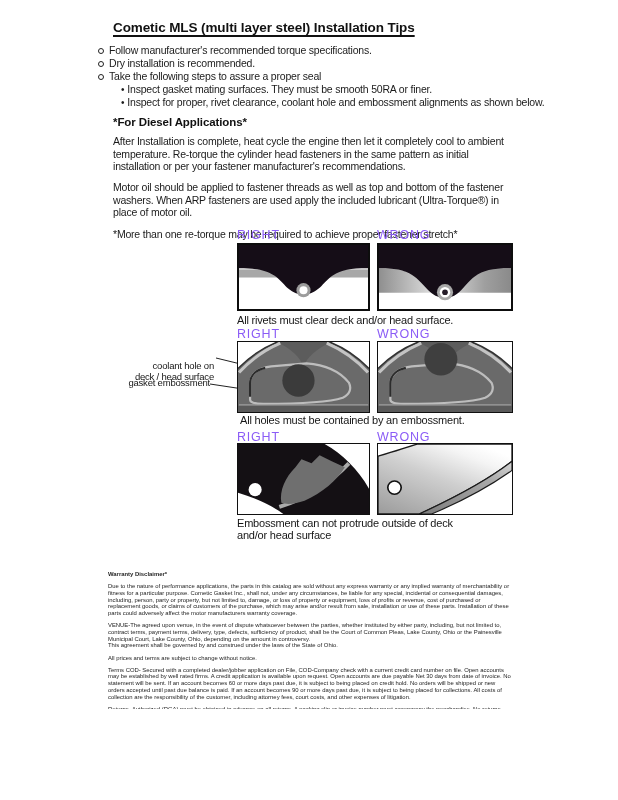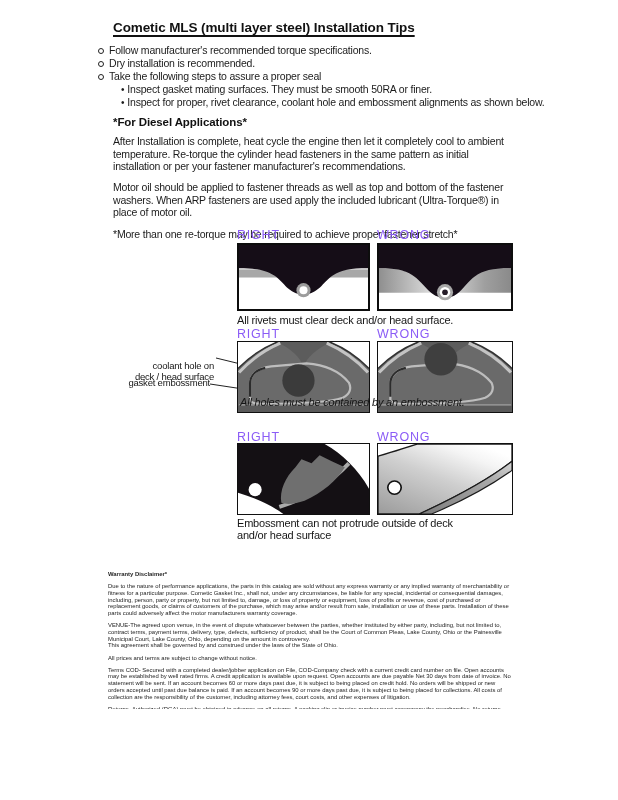--- a/index.html
+++ b/index.html
@@ -154,21 +154,21 @@
       <path d="M88,1 C102,7 117,17 129,30" stroke="#c4c4c4" stroke-width="3" fill="none"></path>
       <path d="M91,0 H130 V26 C119,15 104,5 91,0 Z" fill="#ffffff"></path>
       <path d="M91,0 C104,5 119,15 130,26" stroke="#303030" stroke-width="1.4" fill="none"></path>
       <path d="M12,57 L12,41 C12,31 21,25.5 33,24 L68,21 C88,22.5 102,30 110,40 C113,46 111,51.5 104,55 C90,59.5 54,61 25,61 C16,61 12,59.5 12,57 Z" stroke="#bdbdbd" stroke-width="2.2" fill="none"></path>
       <path d="M12,54 L12,41 C12,33 18,27.5 27,25.5" stroke="#2c2c2c" stroke-width="2.2" fill="none"></path>
       <circle cx="61" cy="17" r="16" fill="#3f3f3f"></circle>
       <path d="M1,62 H129" stroke="#9e9e9e" stroke-width="1.3"></path>
       <rect x="0" y="63" width="130" height="6" fill="#5a5a5a"></rect>
     </svg>
   </div>
-  <div class="abs dcaption" style="left:240px;top:396px;font-style:italic;">All holes must be contained by an embossment.</div>
+  <div class="abs dcaption" style="left:240px;top:414px;">All holes must be contained by an embossment.</div>
 
   <div class="abs dlabel" style="left:237px;top:430px;">RIGHT</div>
   <div class="abs dlabel" style="left:377px;top:430px;width:136px;">WRONG</div>
 
   <div class="abs dbox b-thin" style="left:237px;top:443px;width:133px;height:72px;">
     <svg viewBox="0 0 130 69" preserveAspectRatio="none">
       <rect x="0" y="0" width="130" height="69" fill="#ffffff"></rect>
       <path d="M0,0 H86 C104,10 119,25 130,44 V69 H45 C31,59 16,53 0,48 Z" fill="#141014"></path>
       <path d="M41,62 C66,54 90,40 110,19" stroke="#ababab" stroke-width="4" fill="none"></path>
       <path d="M43,58 C41,46 47,33 57,23 L63,15 L73,19 L81,11 L93,17 L106,23 C98,36 84,48 66,56 C57,59 49,60 43,58 Z" fill="#6f6f6f"></path>

